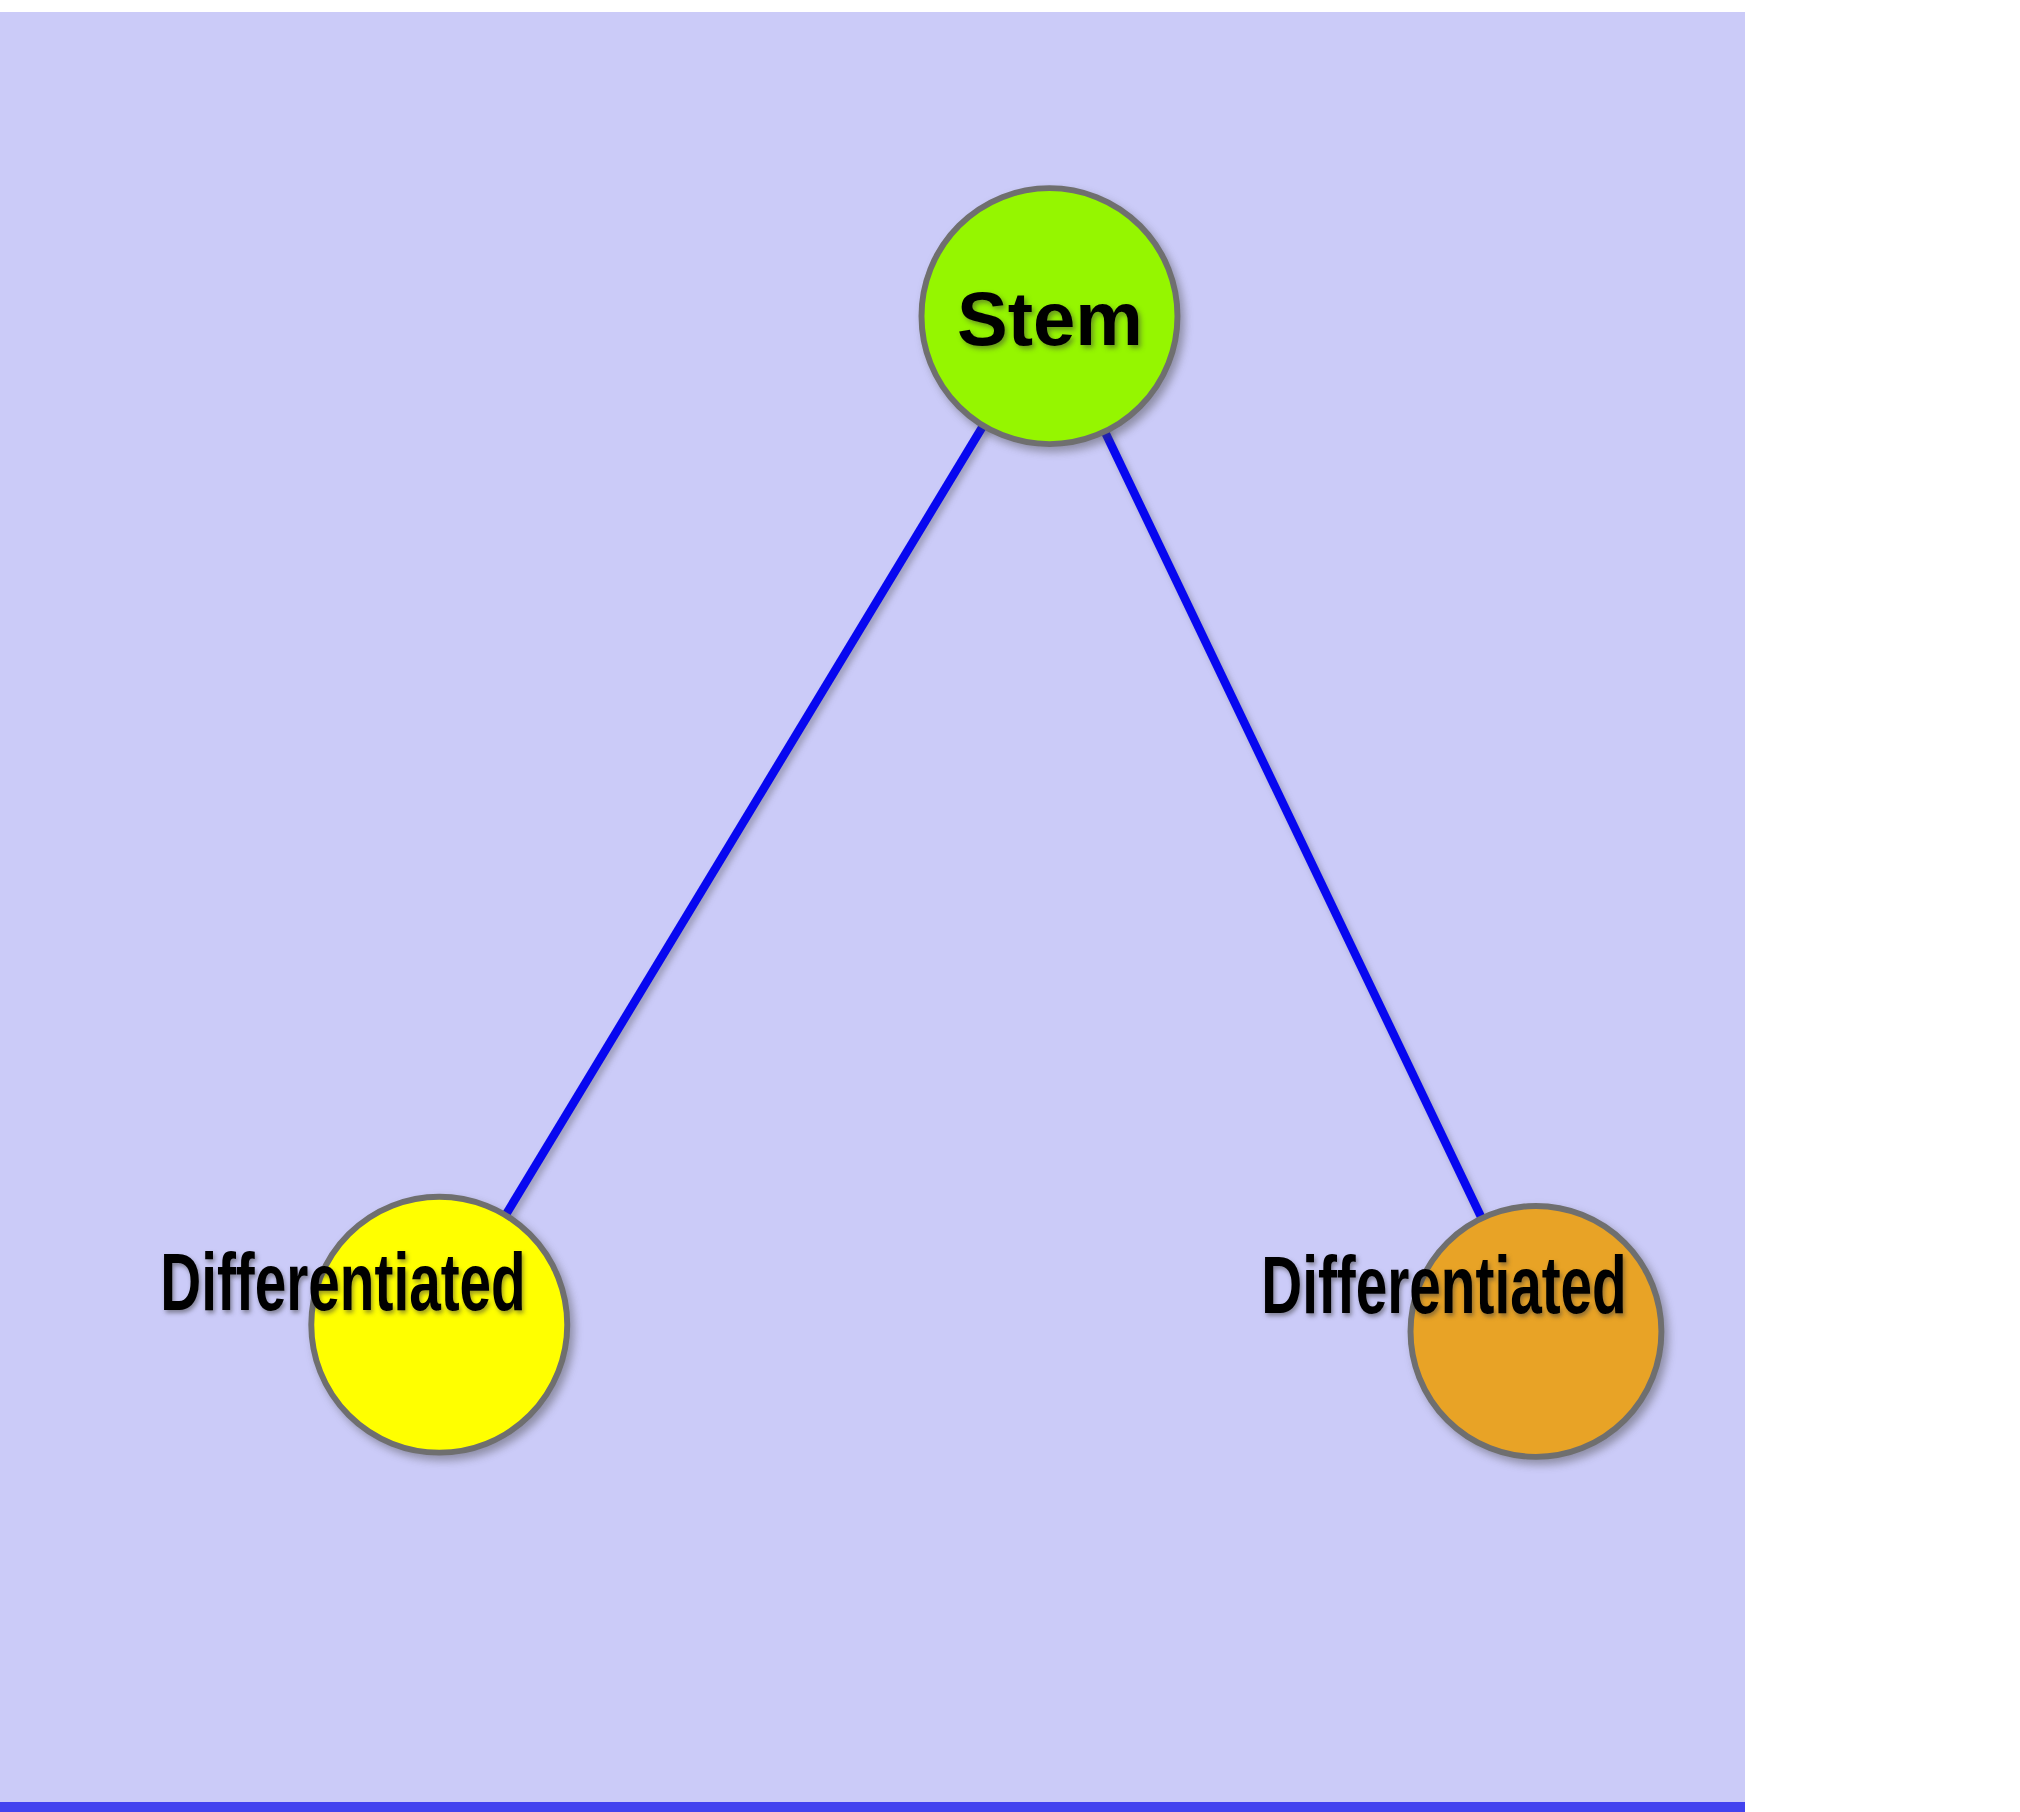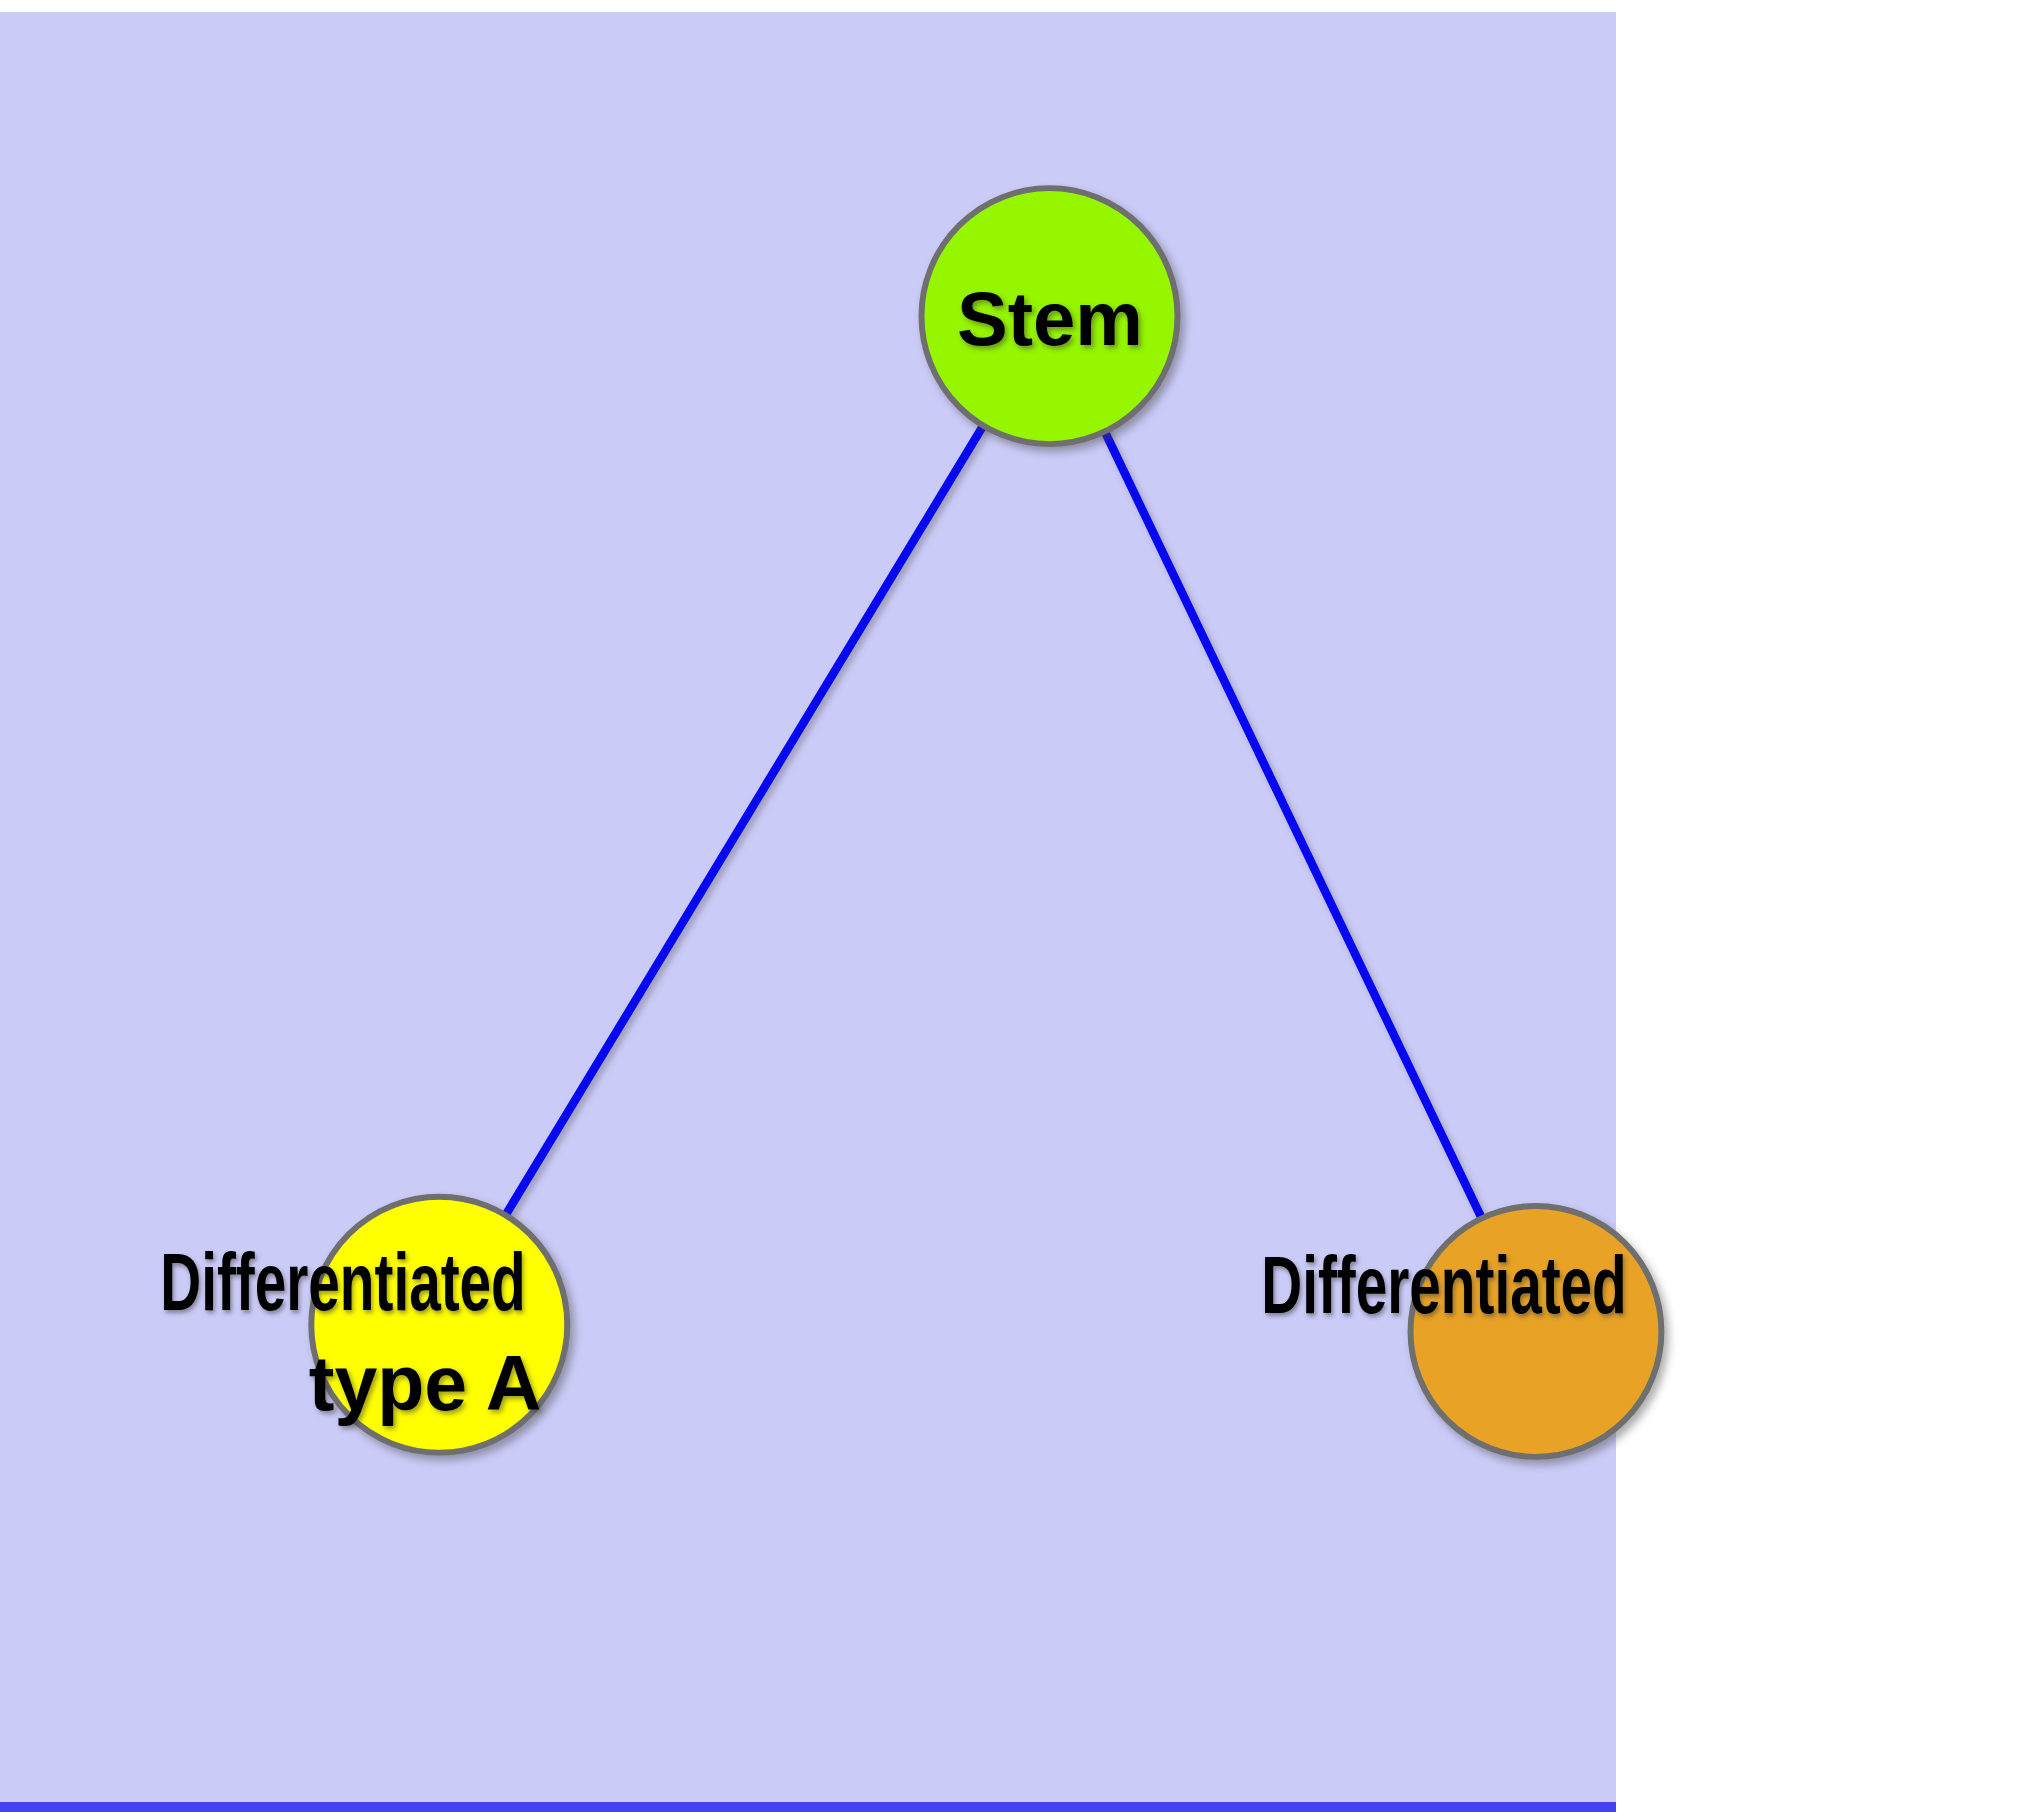--- a/index.html
+++ b/index.html
@@ -3,21 +3,21 @@
 <meta charset="utf-8">
 <style>
   html, body { margin: 0; padding: 0; }
   body {
     width: 2021px; height: 1812px;
     font-family: "Liberation Sans", sans-serif;
     overflow: hidden;
   }
   #canvas {
     position: relative;
-    width: 1616px; height: 1812px;
+    width: 1745px; height: 1812px;
     background: #cbcbf8;
   }
   .strip { position: absolute; left: 0; right: 0; }
   #top-strip { top: 0; height: 12px; }
   #bottom-strip { bottom: 0; height: 10.2px; }
   svg.graph { position: absolute; top: 0; left: 0; }
   svg.graph circle {
     stroke: #6f6f6f;
     stroke-width: 7;
     filter: drop-shadow(5px 6px 5px rgba(70,70,70,0.45));
@@ -50,21 +50,20 @@
     <line x1="1238" y1="373" x2="518" y2="1563" stroke="#0707f0"></line>
     <line x1="1238" y1="373" x2="1812" y2="1571" stroke="#0707f0"></line>
     <circle cx="1238" cy="373" r="151" fill="#95f600"></circle>
     <circle cx="518" cy="1563" r="151" fill="#ffff00"></circle>
     <circle cx="1812" cy="1571" r="148" fill="#e8a326"></circle>
   </svg>
 
   <div class="node-label" id="stem-label">Stem</div>
 
   <div class="node-label" id="a-label-line1">Differentiated</div>
-  <div class="node-label" id="a-label-line2">type A</div>
 
   <div class="node-label" id="b-label-line1">Differentiated</div>
 
   <div class="strip" id="top-strip" style="background: rgb(255, 255, 255);"></div>
   <div class="strip" id="bottom-strip" style="background: rgb(67, 67, 239);"></div>
 
 </div>
 
 
 </body></html>

